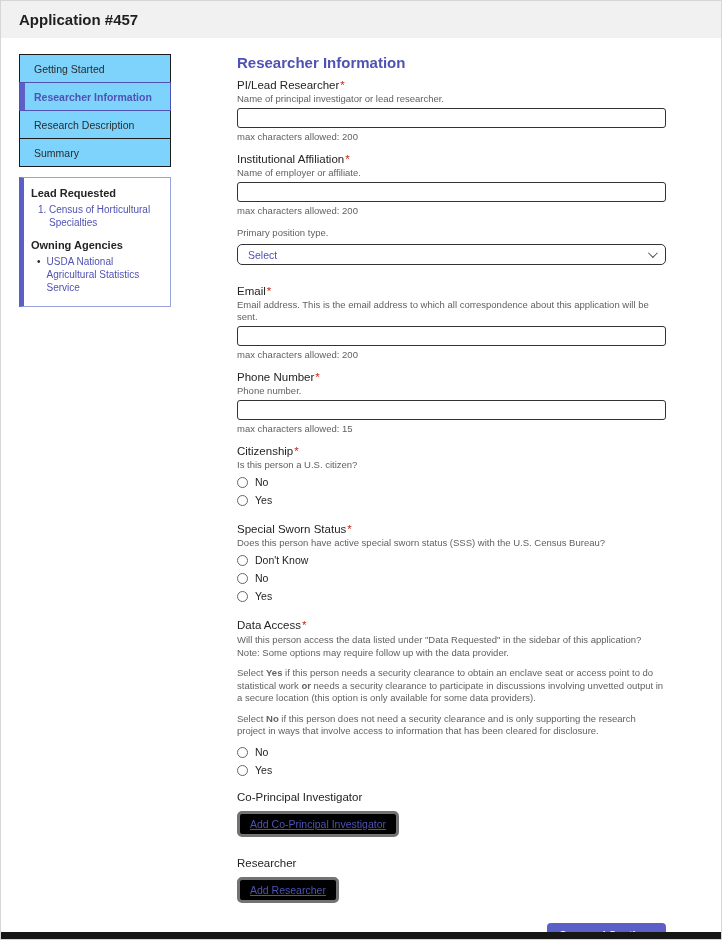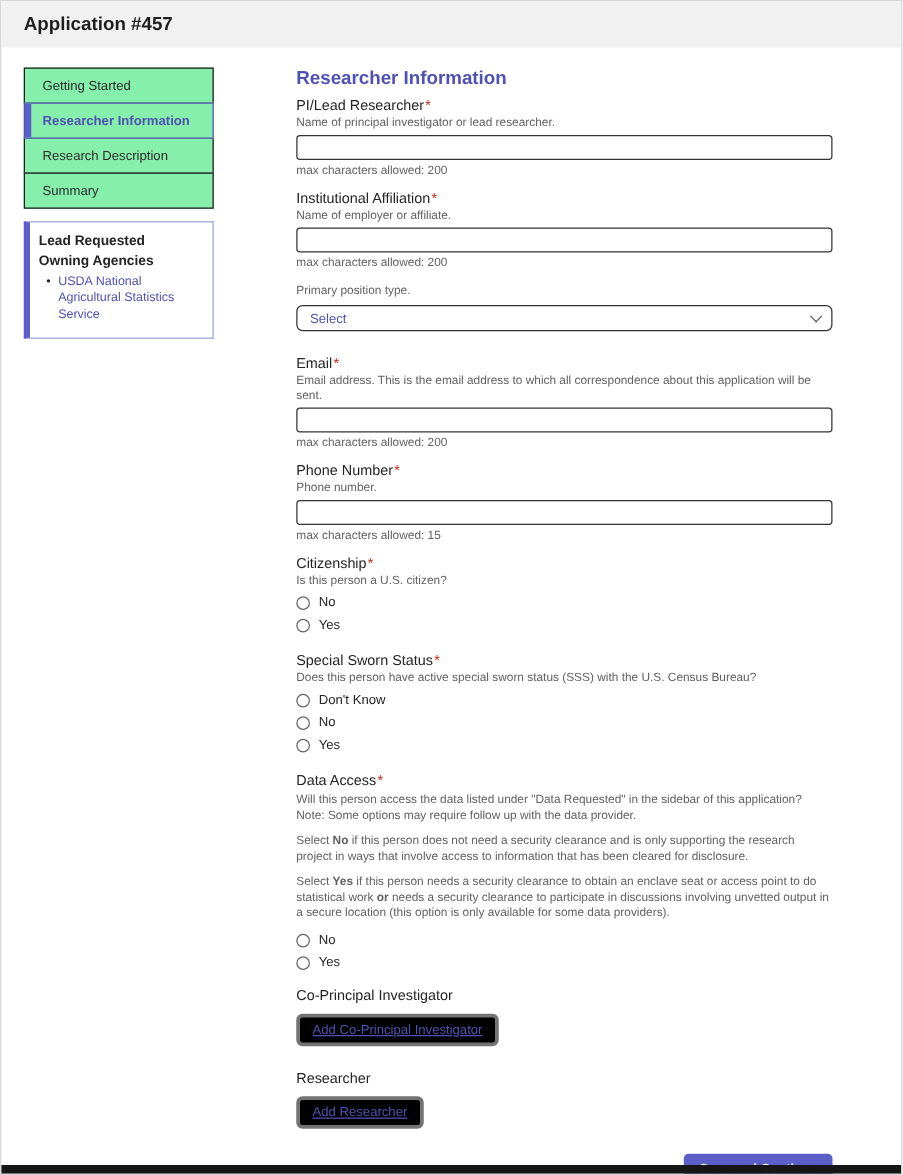--- a/index.html
+++ b/index.html
@@ -17,21 +17,21 @@
   .app-header h1 { font-size:15px; font-weight:bold; color:#1f1f1f; }
 
   
   .body { display:flex; padding-top:16px; }
   .sidebar { margin-left:18px; width:152px; flex:0 0 152px; }
   .main { margin-left:66px; width:429px; flex:0 0 429px; }
 
   
   .nav-item {
     position:relative; height:29px; line-height:28px; padding-left:14px;
-    border:1px solid #1b1b1b; margin-top:-1px; background:#86efac;
+    border:1px solid #1b1b1b; margin-top:-1px; background:#7dd3fc;
     font-size:10.5px; color:#2b2b2b; cursor:pointer;
   }
   .nav-item:first-child { margin-top:0; }
   .nav-item.active {
     border-color:#4f52b2; color:#4f52b2; font-weight:bold; z-index:2;
   }
   .nav-item.active::before {
     content:""; position:absolute; left:0; top:0; bottom:0; width:5px;
     background:#5b5fc7;
   }
@@ -130,20 +130,23 @@
         <div class="nav-item">
           <span>Research Description</span>
         </div>
         <div class="nav-item">
           <span>Summary</span>
         </div>
       </nav>
 
       <div class="info-box">
         <div class="info-title">Lead Requested</div>
+        <ol>
+          <li>Census of Horticultural Specialties</li>
+        </ol>
         <div class="info-title">Owning Agencies</div>
         <ul>
           <li>
             <span class="bullet-dot">•</span>
             <span>USDA National Agricultural Statistics Service</span>
           </li>
         </ul>
       </div>
     </aside>
 
@@ -231,24 +234,24 @@
           </div>
         </div>
       </div>
 
       <div class="group-da">
         <div class="field-label">
           <span>Data Access</span><span class="req">*</span>
         </div>
         <div class="da-para">Will this person access the data listed under "Data Requested" in the sidebar of this application? Note: Some options may require follow up with the data provider.</div>
         <div class="da-para">
+          <span>Select </span><b>Yes</b><span> if this person needs a security clearance to obtain an enclave seat or access point to do statistical work </span><b>or</b><span> needs a security clearance to participate in discussions involving unvetted output in a secure location (this option is only available for some data providers).</span>
+        </div>
+        <div class="da-para">
           <span>Select </span><b>No</b><span> if this person does not need a security clearance and is only supporting the research project in ways that involve access to information that has been cleared for disclosure.</span>
-        </div>
-        <div class="da-para">
-          <span>Select </span><b>Yes</b><span> if this person needs a security clearance to obtain an enclave seat or access point to do statistical work </span><b>or</b><span> needs a security clearance to participate in discussions involving unvetted output in a secure location (this option is only available for some data providers).</span>
         </div>
         <div class="radio-list">
           <div class="radio-row">
             <span class="radio-circle"></span>
             <span class="radio-label">No</span>
           </div>
           <div class="radio-row">
             <span class="radio-circle"></span>
             <span class="radio-label">Yes</span>
           </div>

